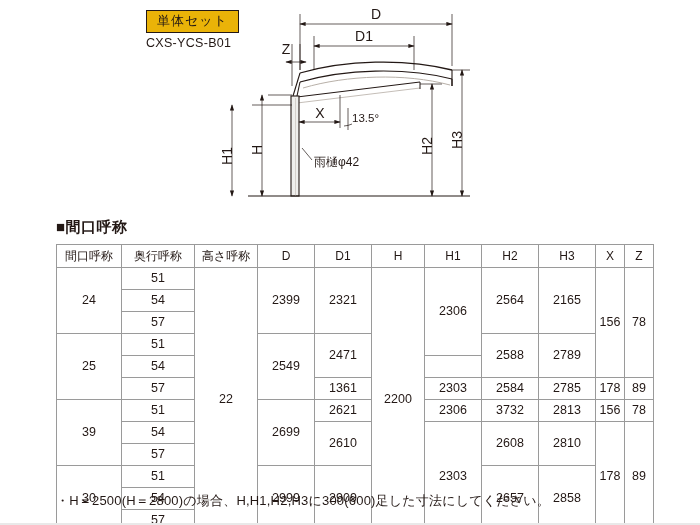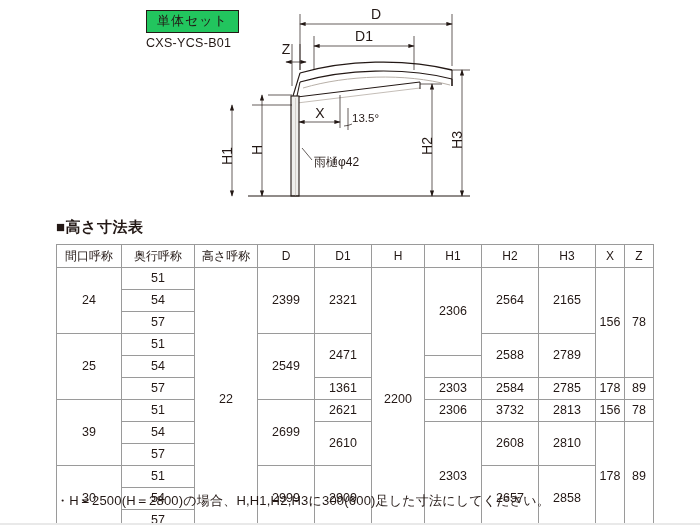--- a/index.html
+++ b/index.html
@@ -34,21 +34,21 @@
   }
 
   .badge {
     position: absolute;
     left: 146px;
     top: 10px;
     border: 1.4px solid #231815;
     padding: 2px 10px 3px 10px;
     font-size: 13px;
     letter-spacing: 1px;
-    background: #22c55e;
+    background: #eab308;
     line-height: 1.2;
   }
   .badge-code {
     position: absolute;
     left: 146px;
     top: 36px;
     font-size: 12.5px;
     letter-spacing: 0.3px;
     white-space: nowrap;
     text-align: right;
@@ -243,21 +243,21 @@
         <line x1="452" y1="70" x2="470" y2="70" stroke="#231815" stroke-width="0.7"></line>
         <line x1="462" y1="70" x2="462" y2="196" stroke="#231815" stroke-width="0.7" marker-start="url(#arrE)" marker-end="url(#arrS)"></line>
         <text class="lbl" x="462" y="140" text-anchor="middle" transform="rotate(-90 462 140)">H3</text>
       </g>
     </svg>
 
     <div class="badge">単体セット</div>
     <div class="badge-code">CXS-YCS-B01</div>
   </div>
 
-  <div class="section-title">■高さ寸法表</div>
+  <div class="section-title">■間口呼称</div>
 
   <table class="dim">
     <thead>
       <tr>
         <th class="c-maguchi">間口呼称</th>
         <th class="c-okuyuki">奥行呼称</th>
         <th class="c-takasa">高さ呼称</th>
         <th class="c-D">D</th>
         <th class="c-D1">D1</th>
         <th class="c-H">H</th>

